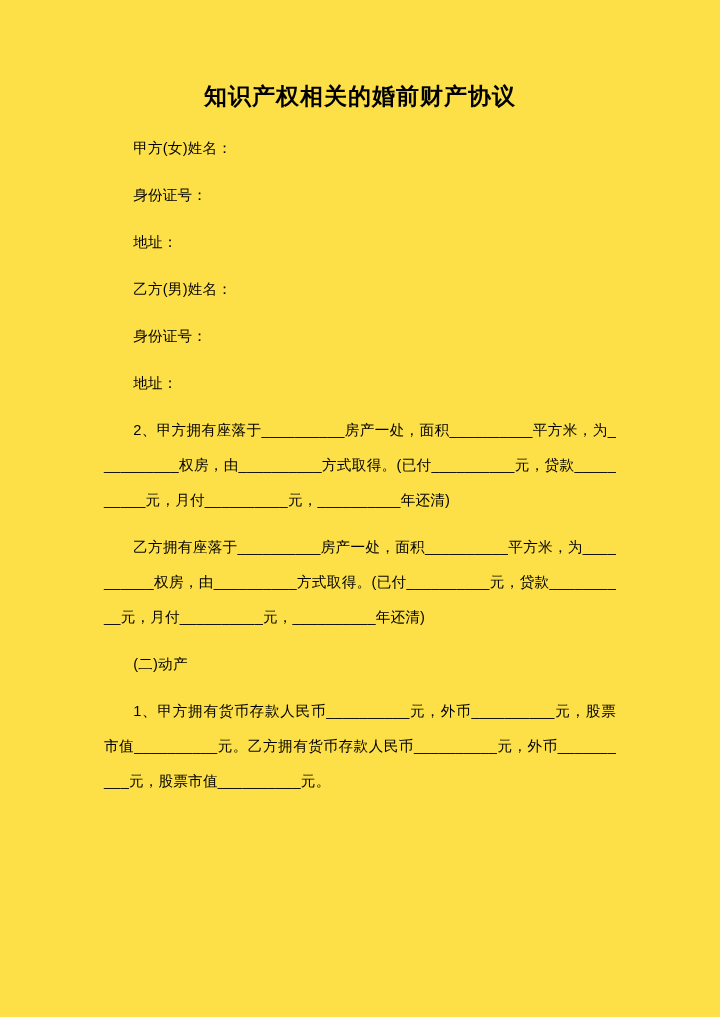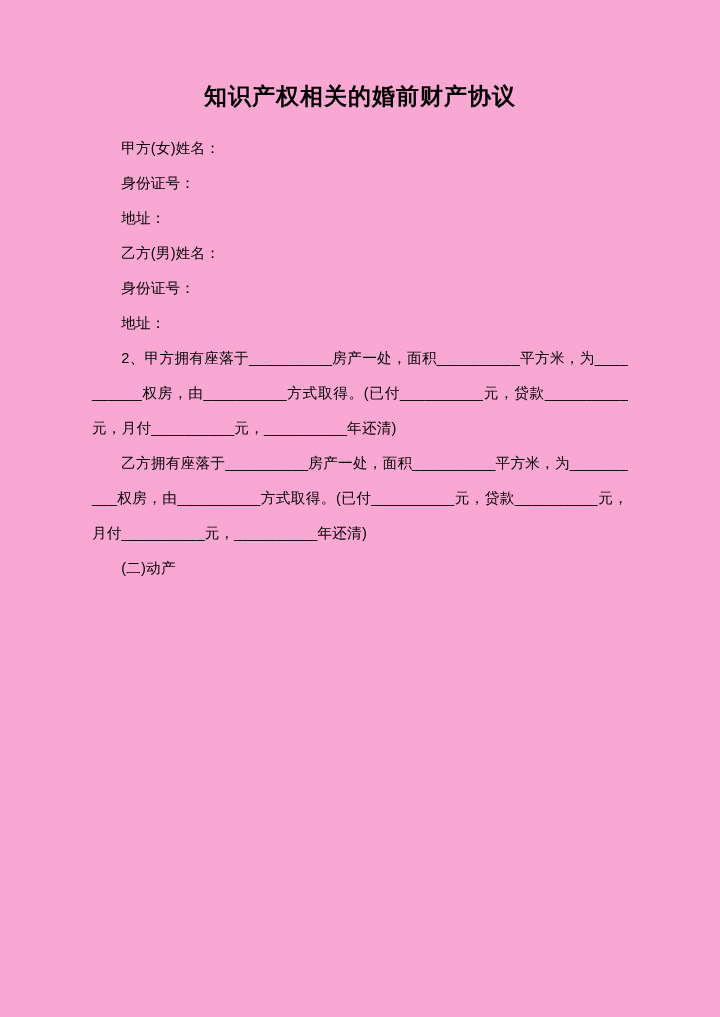--- a/index.html
+++ b/index.html
@@ -11,39 +11,39 @@
     width: 720px;
     height: 1017px;
     font-family: "Liberation Sans", "DejaVu Sans", sans-serif;
     color: #000000;
     overflow: hidden;
   }
   .page {
     width: 720px;
     height: 1017px;
     position: relative;
-    background: #f9a8d4;
+    background: #fde047;
     box-sizing: border-box;
     padding: 0 92px 0 92px;
   }
   .doc-title {
     text-align: center;
     font-size: 23px;
     font-weight: bold;
     letter-spacing: 1px;
     margin: 0;
     padding-top: 79px;
     padding-bottom: 0;
     line-height: 34px;
   }
   .body-block {
     margin-top: 18px;
   }
   p.line {
-    margin: 0;
+    margin: 12px;
     font-size: 14.6px;
     line-height: 35px;
     text-align: justify;
     text-justify: inter-ideograph;
     letter-spacing: 0.2px;
     white-space: pre-wrap;
     word-break: break-all;
   }
   p.indent2 {
     text-indent: 2em;
@@ -63,15 +63,16 @@
     <p class="line indent2">地址：</p>
     <p class="line indent2">乙方(男)姓名：</p>
     <p class="line indent2">身份证号：</p>
     <p class="line indent2">地址：</p>
 
 
     <p class="line indent2">2、甲方拥有座落于__________房产一处，面积__________平方米，为__________权房，由__________方式取得。(已付__________元，贷款__________元，月付__________元，__________年还清)</p>
     <p class="line indent2">乙方拥有座落于__________房产一处，面积__________平方米，为__________权房，由__________方式取得。(已付__________元，贷款__________元，月付__________元，__________年还清)</p>
 
     <p class="line indent2">(二)动产</p>
+    <p class="line indent2">1、甲方拥有货币存款人民币__________元，外币__________元，股票市值__________元。乙方拥有货币存款人民币__________元，外币__________元，股票市值__________元。</p>
 
   </div>
 </div>
 
 </body></html>

